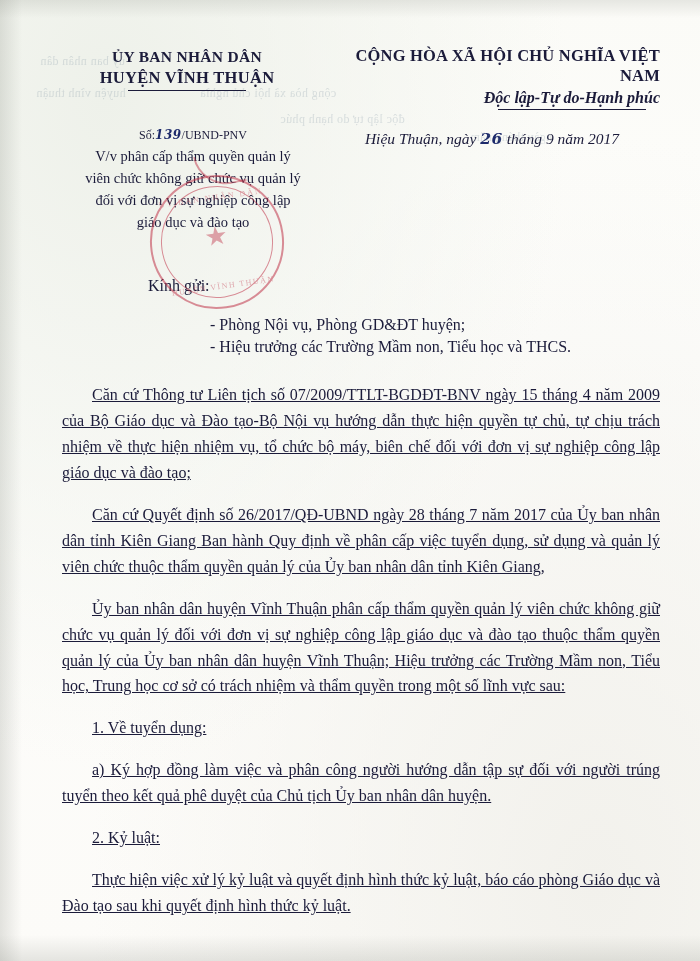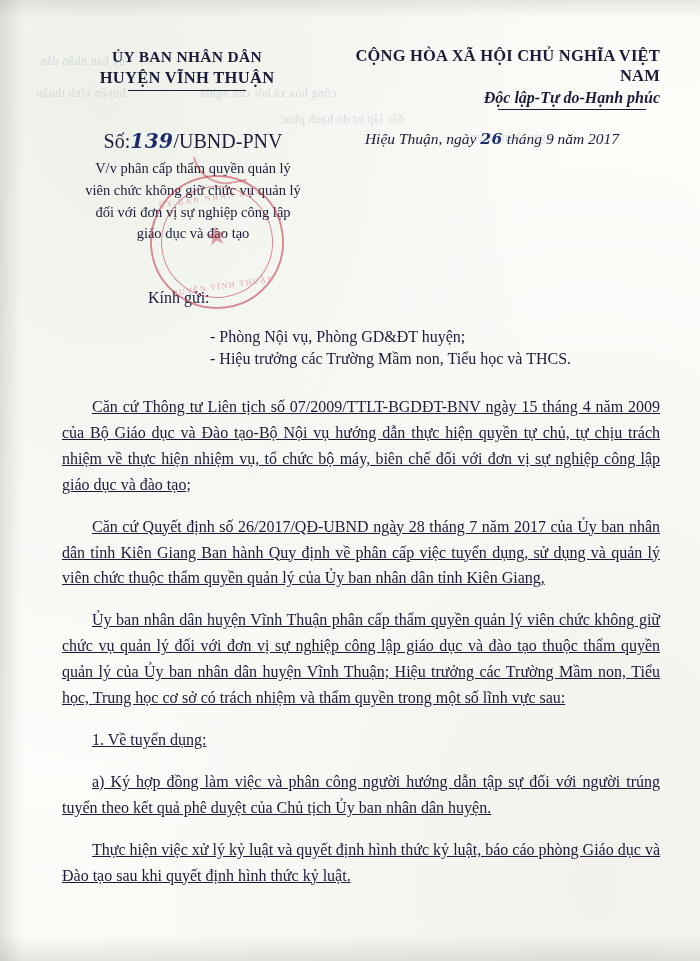--- a/index.html
+++ b/index.html
@@ -98,21 +98,21 @@
     display: flex;
     margin-top: 20px;
   }
   .subject-left {
     width: 262px;
     text-align: center;
     font-size: 14.5px;
     line-height: 1.45;
   }
   .doc-number {
-    font-size: 20px;
+    font-size: 12px;
   }
   .doc-number .handwritten {
     font-family: "DejaVu Serif", serif;
     font-style: italic;
     font-weight: 700;
     color: #1d2a6b;
     letter-spacing: .5px;
   }
   .subject-text {
     margin-top: 2px;
@@ -311,20 +311,21 @@
         <div class="recipient-item">- Hiệu trưởng các Trường Mầm non, Tiểu học và THCS.</div>
       </div>
     </div>
 
     <div class="body-text">
       <p class="para">Căn cứ Thông tư Liên tịch số 07/2009/TTLT-BGDĐT-BNV ngày 15 tháng 4 năm 2009 của Bộ Giáo dục và Đào tạo-Bộ Nội vụ hướng dẫn thực hiện quyền tự chủ, tự chịu trách nhiệm về thực hiện nhiệm vụ, tổ chức bộ máy, biên chế đối với đơn vị sự nghiệp công lập giáo dục và đào tạo;</p>
       <p class="para">Căn cứ Quyết định số 26/2017/QĐ-UBND ngày 28 tháng 7 năm 2017 của Ủy ban nhân dân tỉnh Kiên Giang Ban hành Quy định về phân cấp việc tuyển dụng, sử dụng và quản lý viên chức thuộc thẩm quyền quản lý của Ủy ban nhân dân tỉnh Kiên Giang,</p>
       <p class="para">Ủy ban nhân dân huyện Vĩnh Thuận phân cấp thẩm quyền quản lý viên chức không giữ chức vụ quản lý đối với đơn vị sự nghiệp công lập giáo dục và đào tạo thuộc thẩm quyền quản lý của Ủy ban nhân dân huyện Vĩnh Thuận; Hiệu trưởng các Trường Mầm non, Tiểu học, Trung học cơ sở có trách nhiệm và thẩm quyền trong một số lĩnh vực sau:</p>
       <p class="para section">1. Về tuyển dụng:</p>
       <p class="para">a) Ký hợp đồng làm việc và phân công người hướng dẫn tập sự đối với người trúng tuyển theo kết quả phê duyệt của Chủ tịch Ủy ban nhân dân huyện.</p>
+      <p class="para section">2. Kỷ luật:</p>
       <p class="para">Thực hiện việc xử lý kỷ luật và quyết định hình thức kỷ luật, báo cáo phòng Giáo dục và Đào tạo sau khi quyết định hình thức kỷ luật.</p>
 
     </div>
 
   </div>
 
   <div class="ink-mark"></div>
   <div class="stamp">
     <div class="stamp-arc-top">ỦY BAN NHÂN DÂN</div>
     <div class="stamp-star">★</div>

